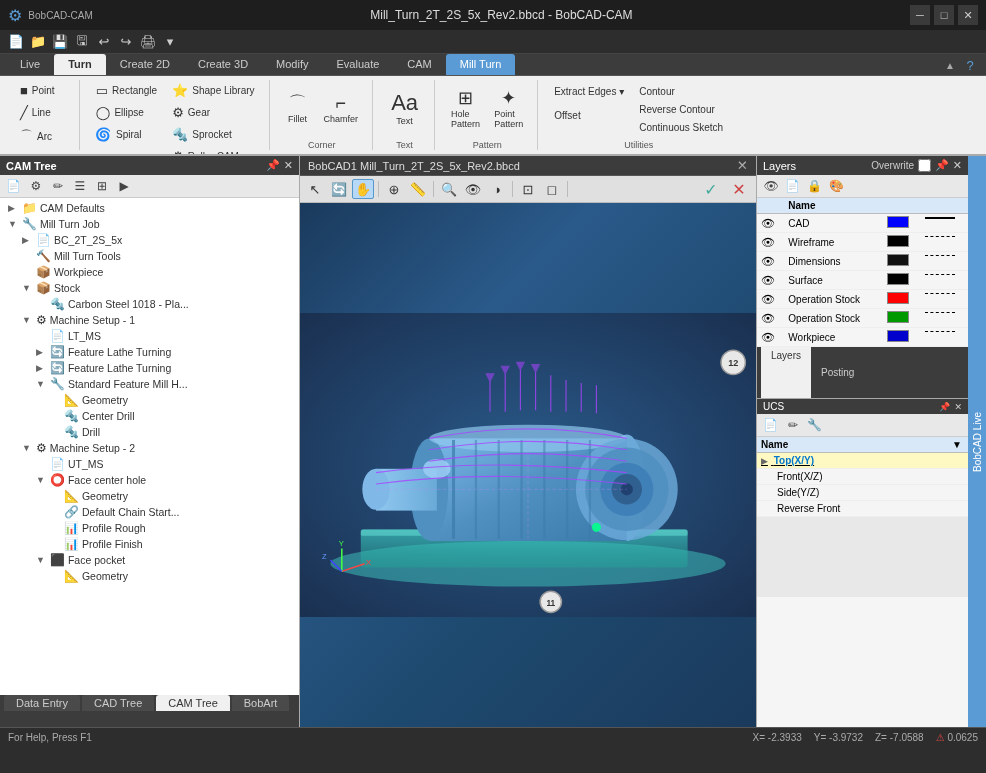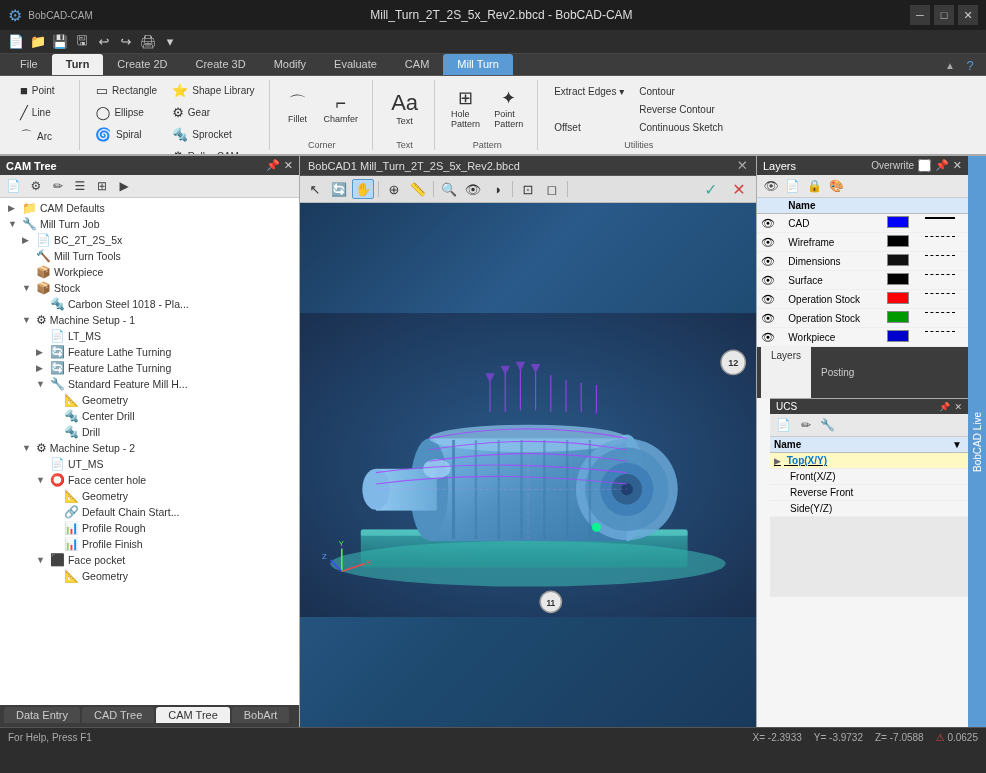--- a/index.html
+++ b/index.html
@@ -64,31 +64,31 @@
     .layers-table th { background: #d8e8f8; padding: 2px 4px; text-align: left; border-bottom: 1px solid #bbb; font-weight: 600; }
     .layers-table td { padding: 2px 4px; border-bottom: 1px solid #eee; vertical-align: middle; }
     .color-swatch { width: 22px; height: 12px; display: inline-block; border: 1px solid #888; }
     .layer-line { width: 30px; height: 10px; display: inline-block; }
     .eye-icon { font-size: 11px; cursor: pointer; }
 
     
     .bobcad-live-tab { writing-mode: vertical-rl; transform: rotate(180deg); background: #5b9bd5; color: #fff; padding: 4px 2px; font-size: 10px; cursor: pointer; display: flex; align-items: center; justify-content: center; width: 18px; }
 
     
-    .ucs-panel { border-top: 1px solid #aaa; margin-left: 13px; }
+    .ucs-panel { border-top: 1px solid #aaa; }
     .ucs-header { background: #3c3c3c; color: #fff; padding: 2px 6px; font-size: 10px; display: flex; align-items: center; justify-content: space-between; }
     .ucs-toolbar { background: #e8e8e8; padding: 2px 4px; display: flex; gap: 2px; border-bottom: 1px solid #ccc; }
     .ucs-table table { width: 100%; border-collapse: collapse; font-size: 10px; }
     .ucs-table th { background: #d8e8f8; padding: 2px 4px; text-align: left; border-bottom: 1px solid #bbb; font-weight: 600; }
     .ucs-table td { padding: 2px 4px; border-bottom: 1px solid #eee; }
     .ucs-table tr.active td { background: #fef9c3; text-decoration: underline; }
     .ucs-expand { font-size: 9px; color: #666; margin-right: 3px; }
 
     
-    .bottom-tabs { background: #3c3c3c; height: 22px; display: flex; align-items: flex-end; padding: 4px 4px; }
+    .bottom-tabs { background: #3c3c3c; height: 22px; display: flex; align-items: flex-end; padding: 16px 4px; }
     .bottom-tab { padding: 2px 12px; font-size: 11px; color: #ccc; cursor: pointer; border-radius: 3px 3px 0 0; background: #4a4a4a; margin-right: 2px; }
     .bottom-tab.active { background: #f0f0f0; color: #333; }
 
     
     .status-bar { background: #2d2d2d; color: #aaa; height: 20px; display: flex; align-items: center; padding: 0 8px; font-size: 10px; border-top: 1px solid #555; justify-content: space-between; }
     .status-coords { display: flex; gap: 12px; }
 
     
     .viewport-3d svg { width: 100%; height: 100%; }
 
@@ -122,21 +122,21 @@
   <button class="qat-btn" title="Open">📁</button>
   <button class="qat-btn" title="Save">💾</button>
   <button class="qat-btn">🖫</button>
   <button class="qat-btn" title="Undo">↩</button>
   <button class="qat-btn" title="Redo">↪</button>
   <button class="qat-btn" title="Print">🖨</button>
   <button class="qat-btn">▾</button>
 </div>
 
 <div class="ribbon-tabs">
-  <div class="ribbon-tab">File</div>
+  <div class="ribbon-tab">Live</div>
   <div class="ribbon-tab active">Turn</div>
   <div class="ribbon-tab">Create 2D</div>
   <div class="ribbon-tab">Create 3D</div>
   <div class="ribbon-tab">Modify</div>
   <div class="ribbon-tab">Evaluate</div>
   <div class="ribbon-tab">CAM</div>
   <div class="ribbon-tab millturn">Mill Turn</div>
   <div style="flex:1;"></div>
   <button class="qat-btn" style="font-size:10px;color:#aaa;">▲</button>
   <button class="qat-btn" style="font-size:13px;color:#5b9bd5;">?</button>
@@ -242,21 +242,21 @@
           <span class="btn-icon">✦</span>
           <span>Point<br>Pattern</span>
         </div>
     </div>
     <div class="ribbon-group-label">Pattern</div>
   </div>
 
   <div class="ribbon-group" style="border-right:none;">
     <div class="ribbon-group-items">
       <div style="display:flex;gap:3px;">
-        <div style="display:flex;flex-direction:column;gap:19px;">
+        <div style="display:flex;flex-direction:column;gap:7px;">
           <div class="ribbon-btn-small">
               <span>Extract Edges ▾</span>
             </div>
           <div class="ribbon-btn-small">
               <span>Offset</span>
             </div>
         </div>
         <div style="display:flex;flex-direction:column;gap:1px;">
           <div class="ribbon-btn-small">
               <span>Contour</span>
@@ -712,25 +712,25 @@
                     <span class="ucs-expand">▶</span>
                     <span style="color:#0077cc;font-weight:600;">Top(X/Y)</span>
                   </td>
                   <td></td>
                 </tr>
                 <tr>
                   <td><span style="padding-left:16px;">Front(X/Z)</span></td>
                   <td></td>
                 </tr>
                 <tr>
-                  <td><span style="padding-left:16px;">Reverse Front</span></td>
+                  <td><span style="padding-left:16px;">Side(Y/Z)</span></td>
                   <td></td>
                 </tr>
                 <tr>
-                  <td><span style="padding-left:16px;">Side(Y/Z)</span></td>
+                  <td><span style="padding-left:16px;">Reverse Front</span></td>
                   <td></td>
                 </tr>
               </tbody>
             </table>
           </div>
 
           <div style="flex:1;background:#e8e8e8;min-height:80px;"></div>
         </div>
       </div>
 

